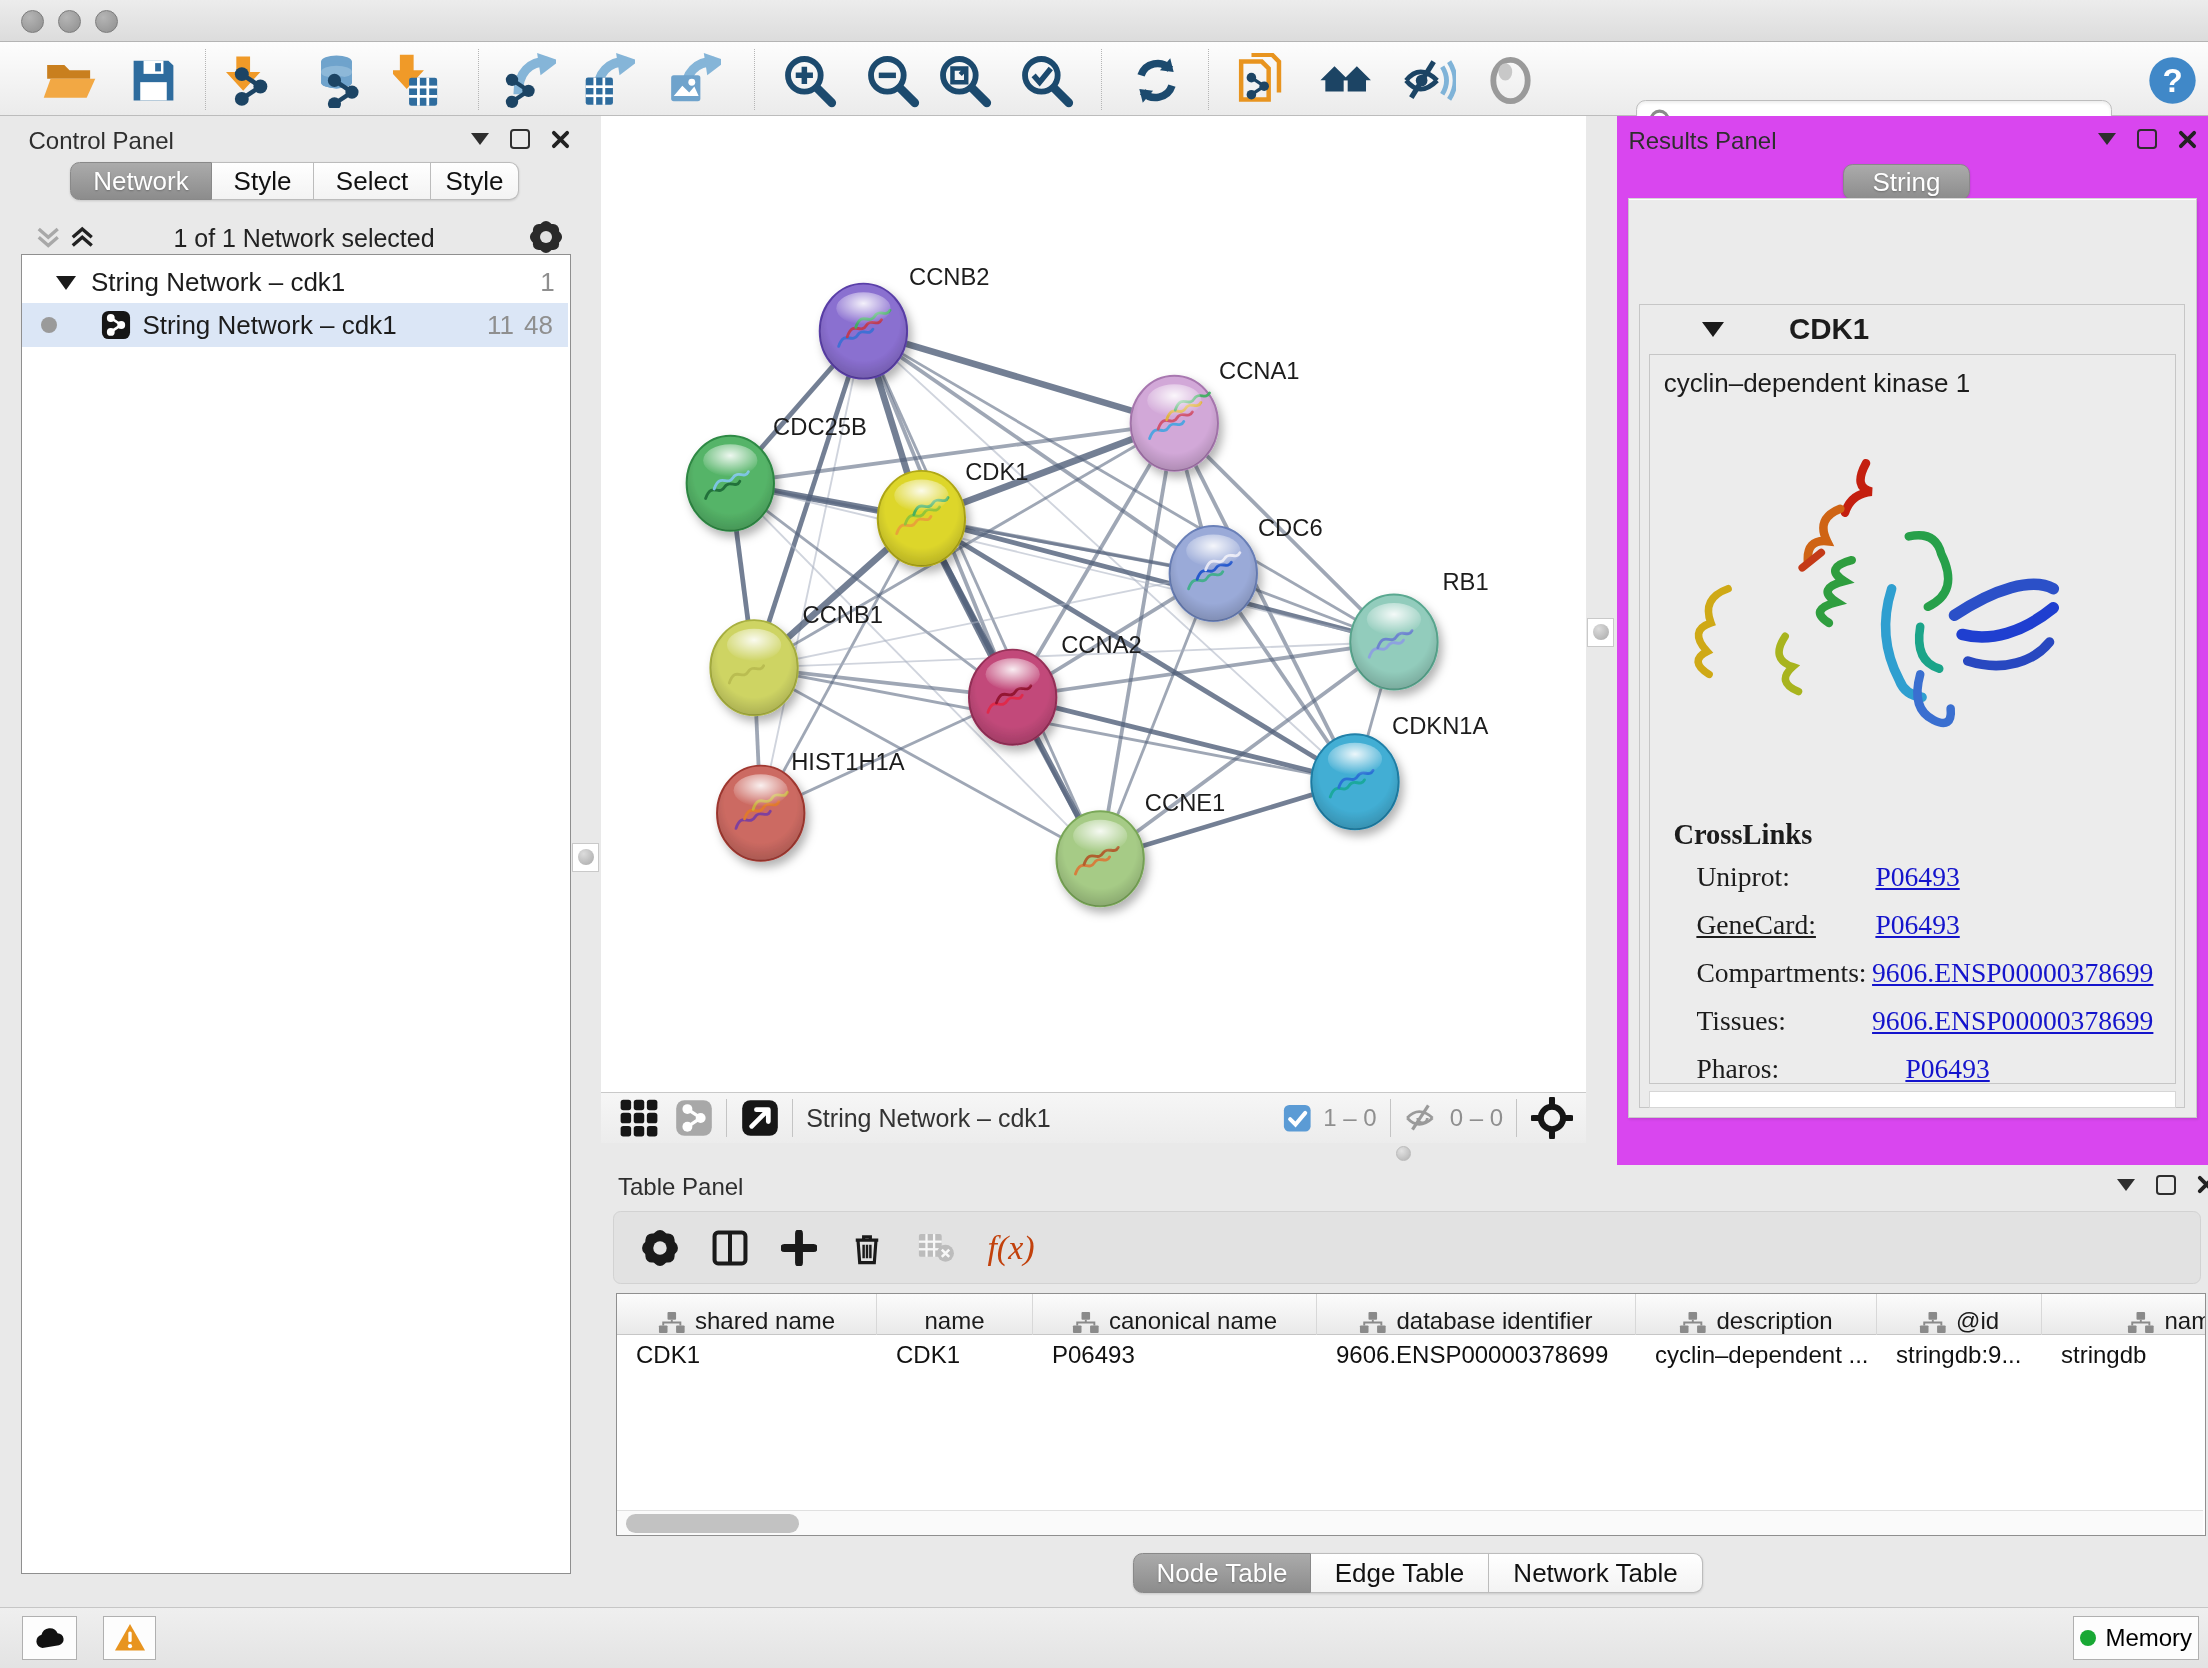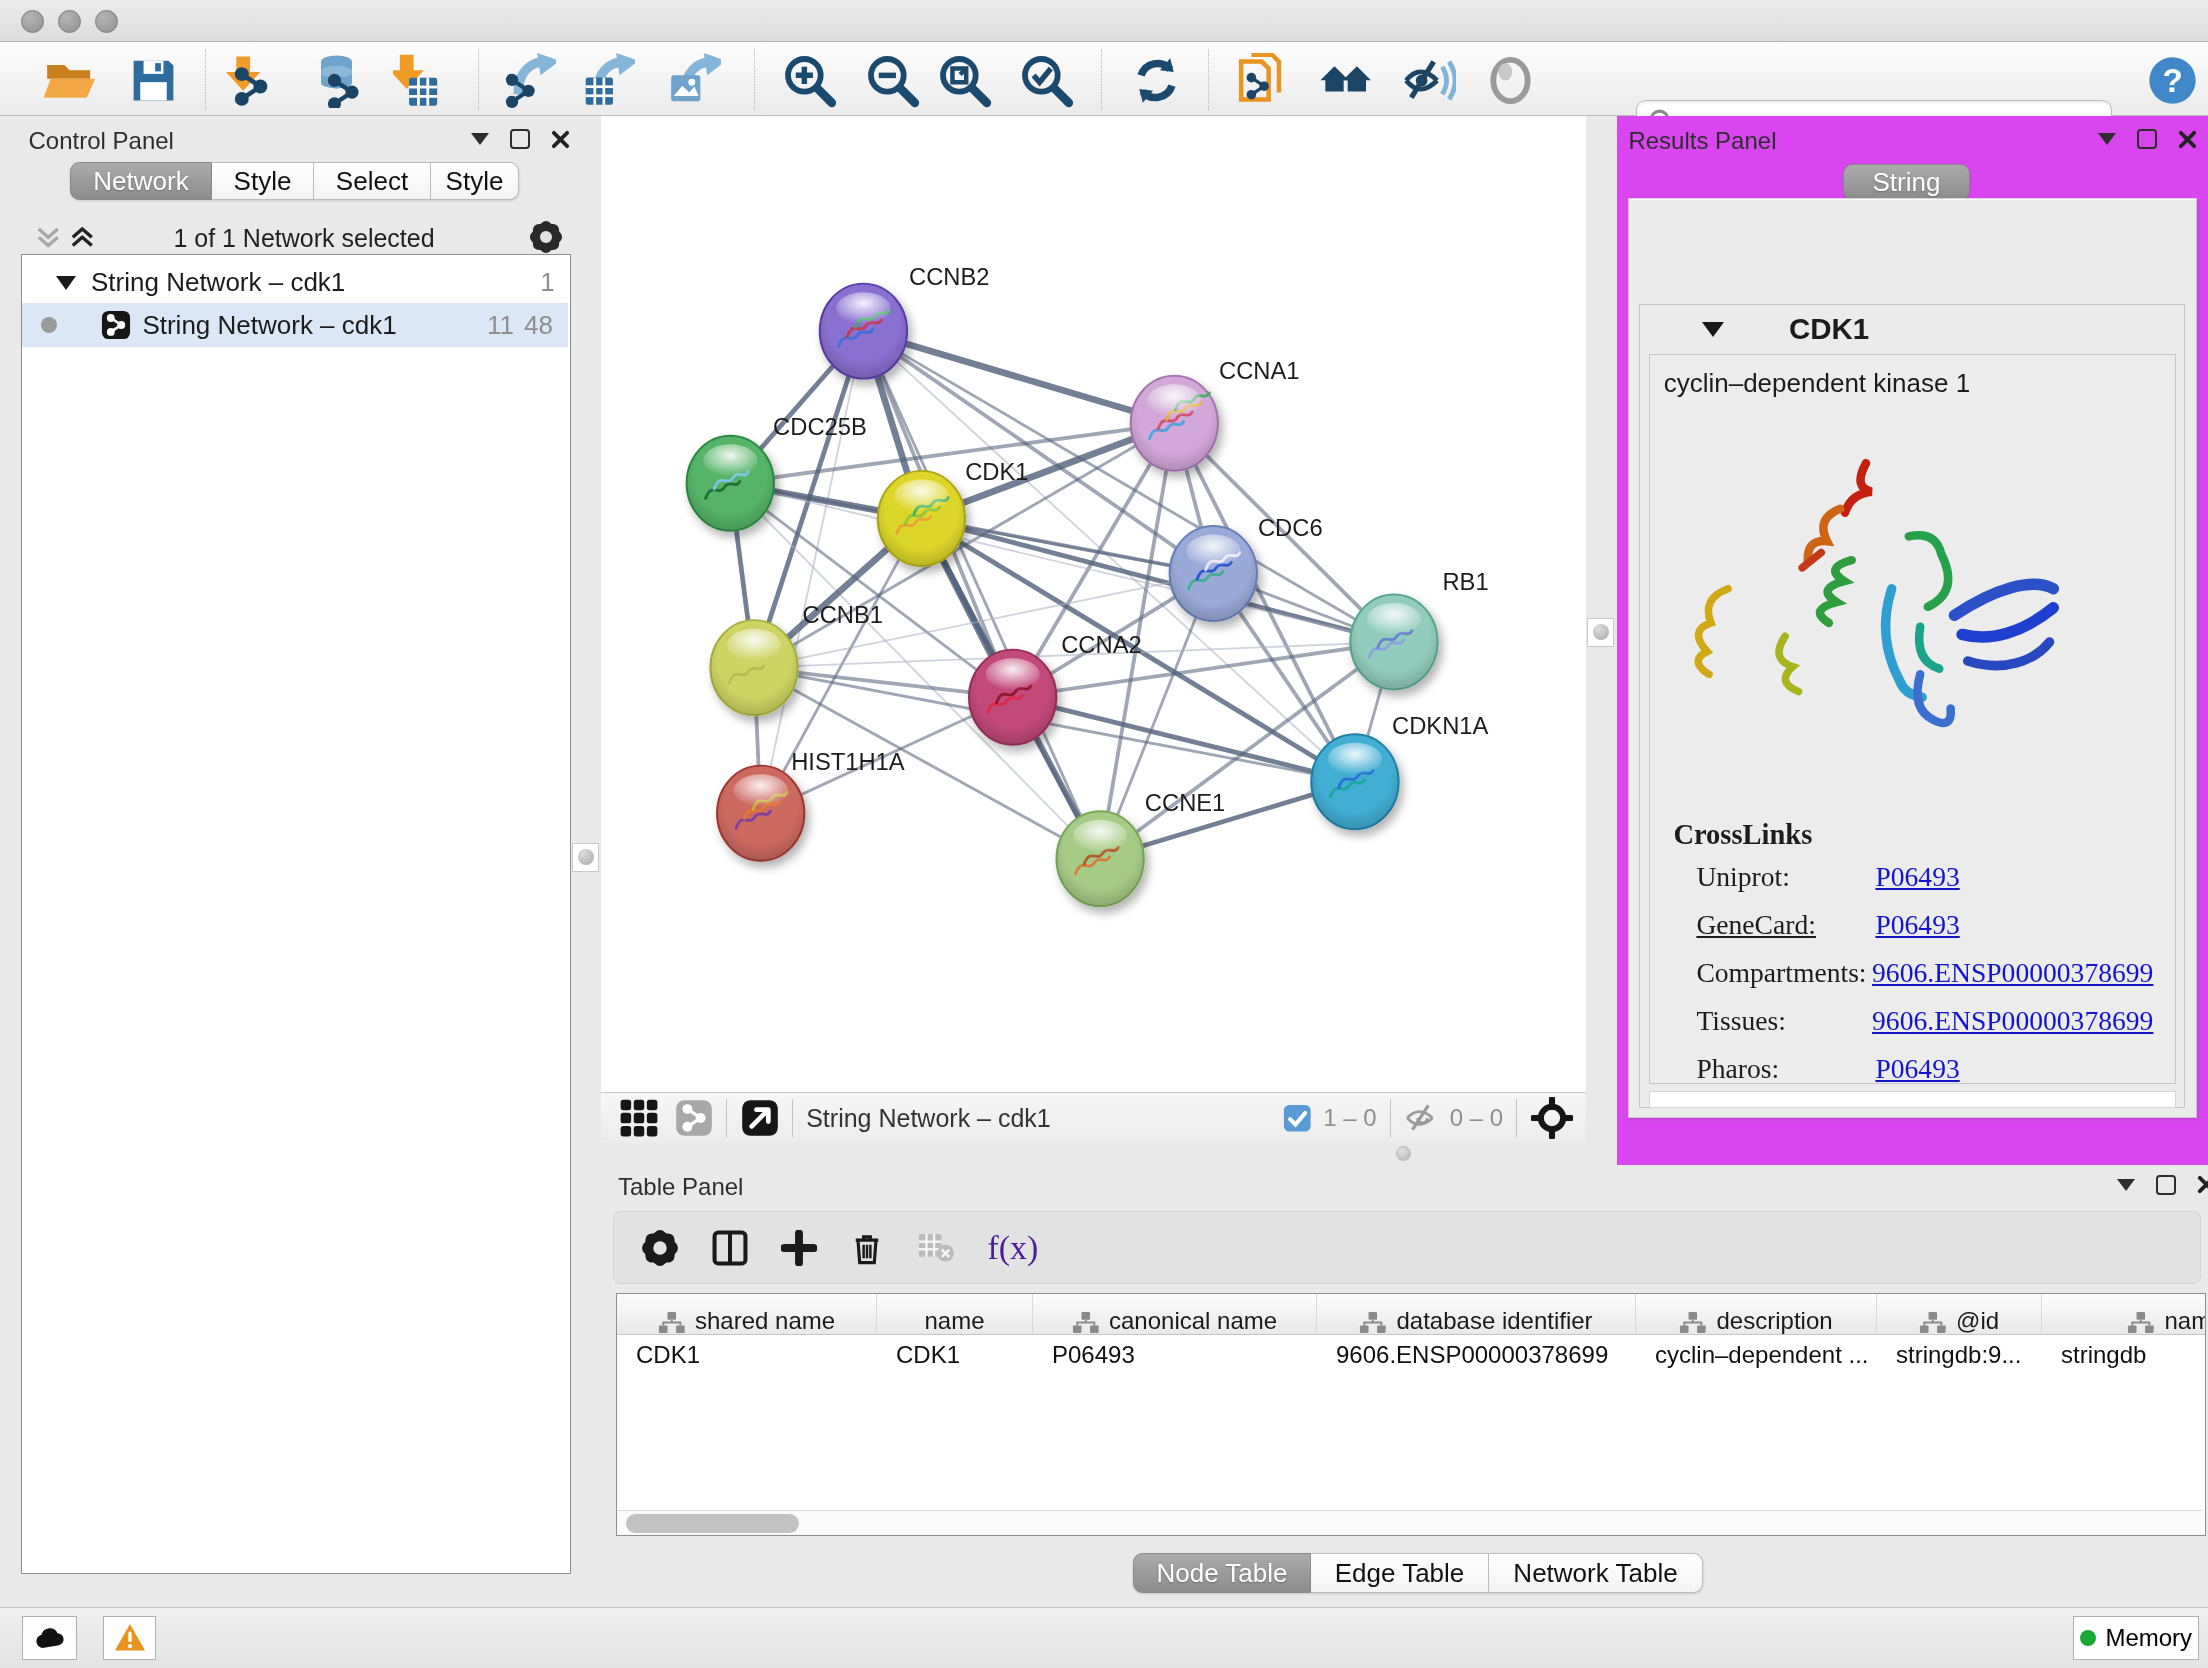--- a/index.html
+++ b/index.html
@@ -621,21 +621,21 @@
                 <a class="xlink" href="#">P06493</a>
               </div>
               <div style="display: flex; margin-bottom: 16px;">
                 <span class="xlabel" style="width: 179px;">Compartments:</span>
                 <a class="xlink" href="#">9606.ENSP00000378699</a>
               </div>
               <div style="display: flex; margin-bottom: 16px;">
                 <span class="xlabel" style="width: 179px;">Tissues:</span>
                 <a class="xlink" href="#">9606.ENSP00000378699</a>
               </div>
-              <div style="display: flex; margin-bottom: 29px;">
+              <div style="display: flex; margin-bottom: 29px; gap: 30px;">
                 <span class="xlabel" style="width: 179px;">Pharos:</span>
                 <a class="xlink" href="#">P06493</a>
               </div>
             </div>
         </div>
         <div class="abs" style="left:9.5px;top:786px;width:527px;height:17px;background:#fff;border:1px solid #d6d6d6"></div>
       </div>
     </div>
   </div>
 
@@ -664,21 +664,21 @@
         <path d="M6 9 h20 M13 9 v-3 h6 v3 M8 9 l1.5 20 h13 L24 9" fill="none" stroke="#1a1a1a" stroke-width="2.8"></path>
         <path d="M13 13 v12 M16 13 v12 M19 13 v12" stroke="#1a1a1a" stroke-width="2.2"></path>
       </svg>
       <svg width="38" height="32" viewBox="0 0 36 30" style="opacity:.75">
         <g transform="scale(0.9)" color="#b0b0b0">
             <use href="#tableGlyph"></use>
           </g>
         <circle cx="27" cy="20" r="8" fill="#b0b0b0"></circle>
         <path d="M23.5 16.5 l7 7 M30.5 16.5 l-7 7" stroke="#fff" stroke-width="2.4"></path>
       </svg>
-      <span class="serif" style="font-size:34px;color:#4c1d95">f(x)</span>
+      <span class="serif" style="font-size:34px;font-style:italic;color:#c2410c">f(x)</span>
     </div>
 
     <div class="tablebox">
       <div class="thead" id="thead">
           <div class="th" style="width: 260px;">
             <svg width="27.6" height="24" viewBox="0 0 29 25">
               <use href="#hierGlyph"></use>
             </svg>
             <span>shared name</span>
           </div>

